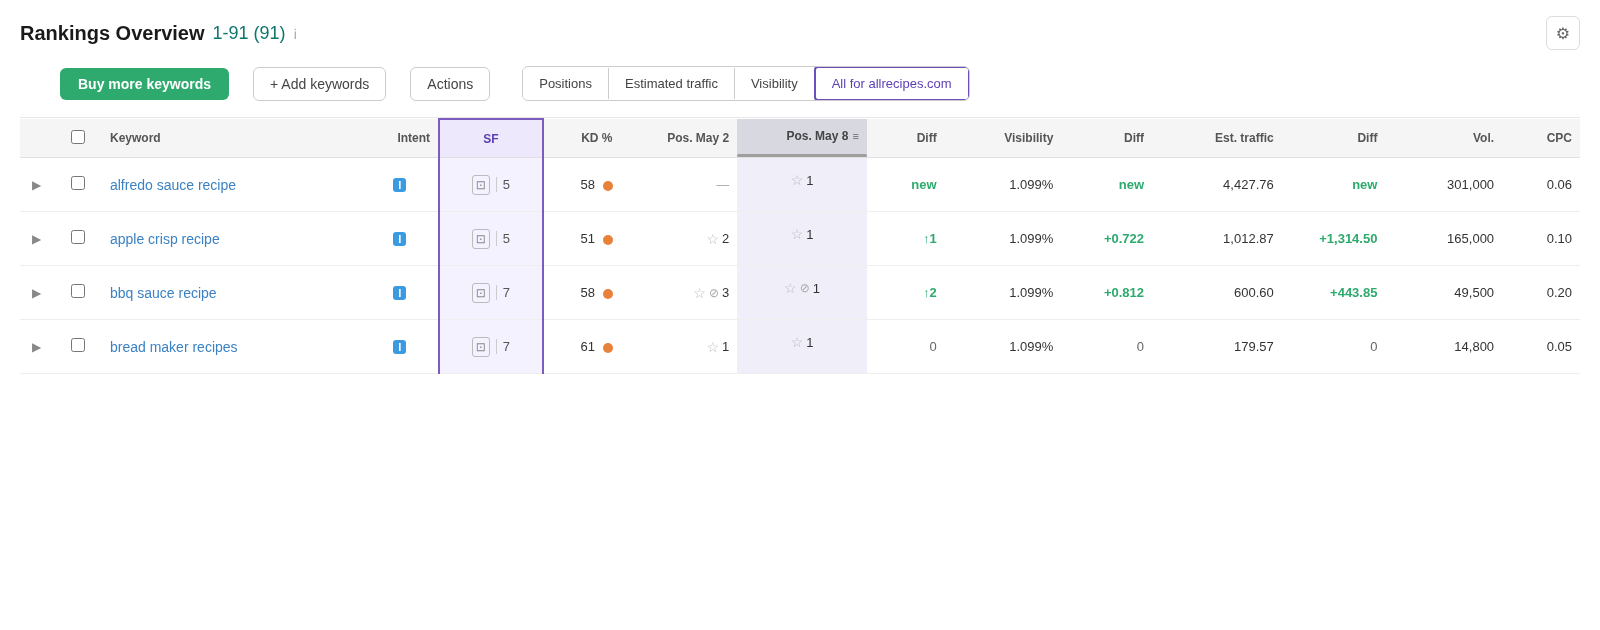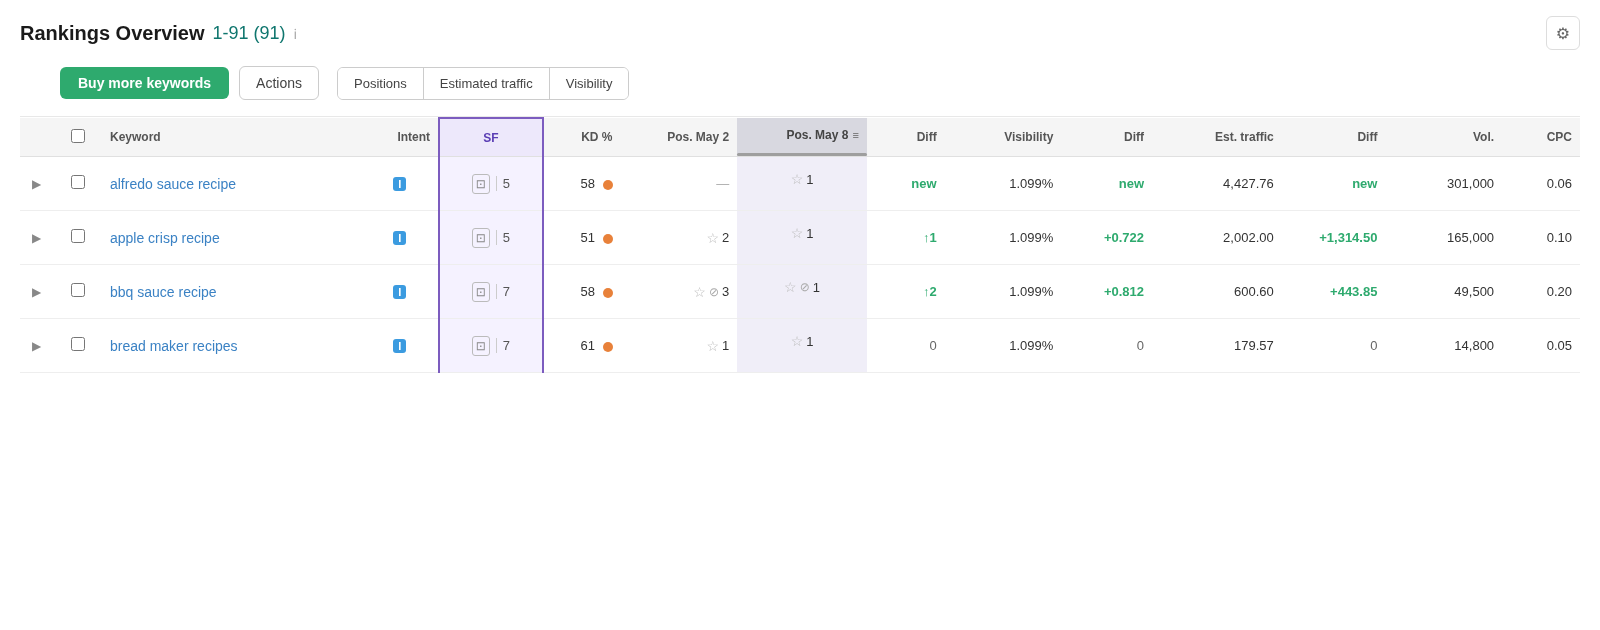--- a/index.html
+++ b/index.html
@@ -49,21 +49,21 @@
       display: flex;
       align-items: center;
       justify-content: center;
       cursor: pointer;
       color: #666;
       font-size: 16px;
     }
     .toolbar {
       display: flex;
       align-items: center;
-      gap: 10px;
+      gap: 24px;
       margin-bottom: 16px;
       padding-left: 40px;
     }
     .btn-buy {
       background: #2eaa6e;
       color: #fff;
       border: none;
       border-radius: 6px;
       padding: 8px 18px;
       font-size: 14px;
@@ -318,25 +318,29 @@
       <span class="title-count">1-91 (91)</span>
       <span class="info-icon">ℹ</span>
     </div>
     <button class="gear-icon-btn">
       <span>⚙</span>
     </button>
   </div>
 
   <div class="toolbar">
     <button class="btn-buy">Buy more keywords</button>
+    <button class="btn-add">
+      <span>+ Add keywords</span>
+    </button>
     <button class="btn-actions">Actions</button>
     <div class="filter-group">
       <button class="filter-btn">Positions</button>
       <button class="filter-btn">Estimated traffic</button>
       <button class="filter-btn">Visibility</button>
+      <button class="filter-btn active">All for allrecipes.com</button>
     </div>
   </div>
 
   <div class="divider"></div>
 
   <table>
     <thead>
       <tr>
         <th style="width:30px;"></th>
         <th style="width:30px;">
@@ -484,21 +488,21 @@
     <td style="text-align:right;">
       <span class="diff-pos">↑1</span>
     </td>
     <td style="text-align:right;">
       <span class="visibility-val">1.099%</span>
     </td>
     <td style="text-align:right;">
       <span class="diff-pos">+0.722</span>
     </td>
     <td style="text-align:right;">
-      <span class="est-traffic">2,002.00</span>
+      <span class="est-traffic">1,012.87</span>
     </td>
     <td style="text-align:right;">
       <span class="diff-pos">+1,314.50</span>
     </td>
     <td style="text-align:right;">
       <span>165,000</span>
     </td>
     <td style="text-align:right;">
       <span>0.10</span>
     </td>

